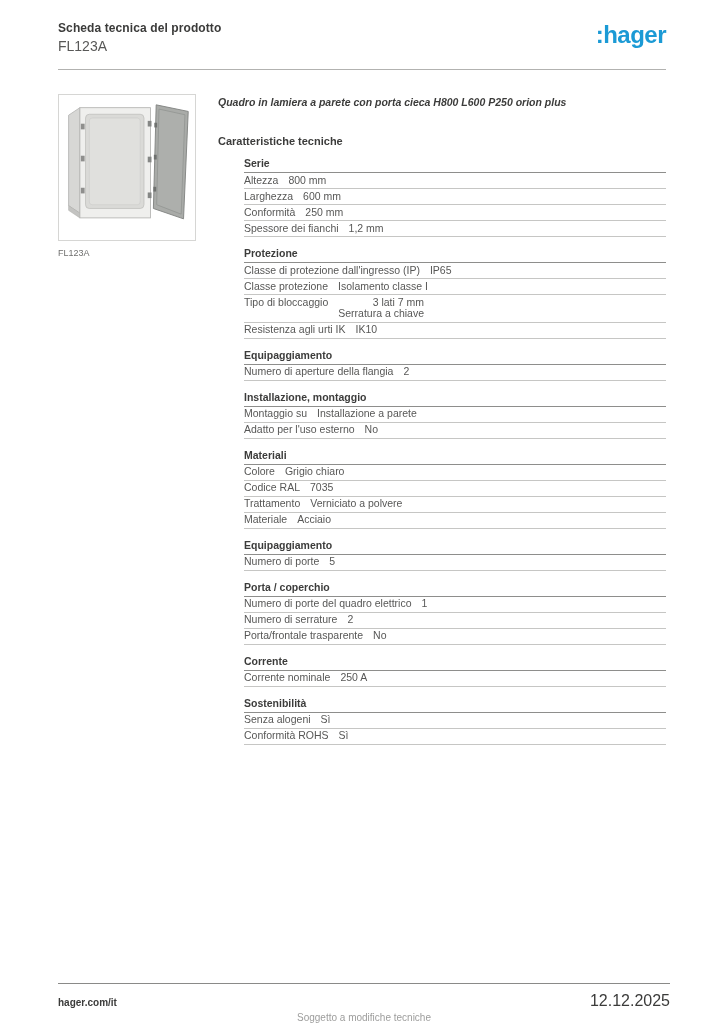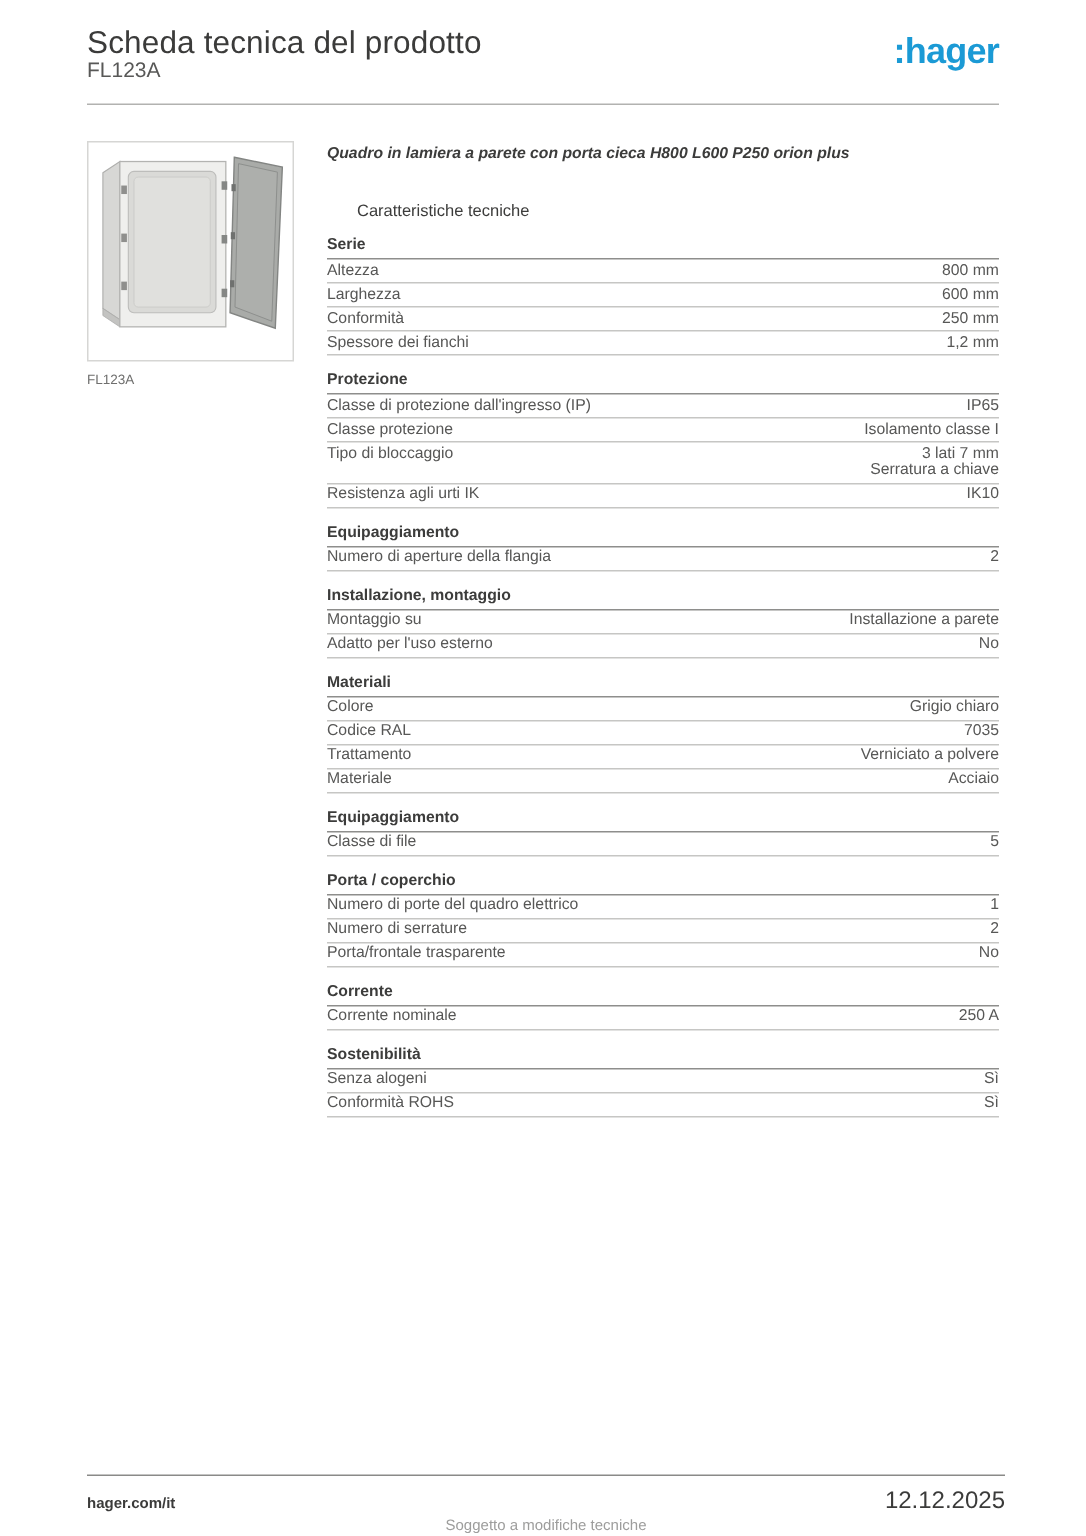--- a/index.html
+++ b/index.html
@@ -7,48 +7,48 @@
   body {
     font-family:"Liberation Sans", sans-serif;
     color:#3c3c3b;
     position:relative;
     overflow:hidden;
   }
   .page { padding:20px 58px 0 58px; }
 
   
   .header { display:flex; justify-content:space-between; align-items:flex-start; }
-  .title  { font-size:21px; font-weight:normal; color:#3b3b3a; line-height:17px; letter-spacing:.1px; }
+  .title  { font-size:12px; font-weight:bold; color:#3b3b3a; line-height:17px; letter-spacing:.1px; }
   .subtitle { font-size:14px; color:#585857; line-height:13px; margin-top:3px; font-weight:normal; }
   .logo { font-size:24px; font-weight:bold; color:#1b9ad5; line-height:26px; letter-spacing:-0.5px; margin-top:2px; }
   .header-rule { border:none; border-top:1.5px solid #b2b2b0; margin-top:16px; }
 
   
   .main { display:flex; gap:22px; margin-top:24px; }
   .col-left { width:138px; flex:0 0 138px; }
   .image-box {
     width:138px; height:147px;
     border:1px solid #d6d6d4;
     background:#ffffff;
     display:flex; align-items:center; justify-content:center;
   }
   .image-caption { margin-top:7px; font-size:9px; color:#6f6f6e; line-height:10px; }
 
   .col-right { flex:1; padding-top:2px; }
   .description { font-size:10.5px; font-weight:bold; color:#3c3c3b; line-height:13px;font-style:italic; }
-  .specs-heading { font-size:11px; font-weight:normal; color:#3c3c3b; margin-top:26px; line-height:12px;margin-left:20px; }
-
-  .spec-section { margin-top:11px; }
+  .specs-heading { font-size:11px; font-weight:bold; color:#3c3c3b; margin-top:26px; line-height:12px; }
+
+  .spec-section { margin-top:11px;margin-left:26px; }
   .spec-title {
     font-size:10.5px; font-weight:bold; color:#3c3c3b;
     line-height:11px; padding-bottom:3px;
     border-bottom:1px solid #8e8e8c;
   }
   .spec-row {
-    display:flex; justify-content:space-between; align-items:flex-start;
+    display:flex; align-items:flex-start;
     font-size:10.5px; color:#575756; line-height:11.5px;
     padding:1.5px 0 2px 0;
     border-bottom:1px solid #c6c6c4;
   }
   .spec-label { text-align:left; padding-right:10px; }
   .spec-value { text-align:right; white-space:pre-line; flex-shrink:0; }
 
   
   .footer {
     position:absolute; left:58px; right:54px; bottom:14px;
@@ -186,21 +186,21 @@
               <span class="spec-value">Verniciato a polvere</span>
             </div>
             <div class="spec-row">
               <span class="spec-label">Materiale</span>
               <span class="spec-value">Acciaio</span>
             </div>
           </section>
           <section class="spec-section">
             <h3 class="spec-title">Equipaggiamento</h3>
             <div class="spec-row">
-              <span class="spec-label">Classe di file</span>
+              <span class="spec-label">Numero di porte</span>
               <span class="spec-value">5</span>
             </div>
           </section>
           <section class="spec-section">
             <h3 class="spec-title">Porta / coperchio</h3>
             <div class="spec-row">
               <span class="spec-label">Numero di porte del quadro elettrico</span>
               <span class="spec-value">1</span>
             </div>
             <div class="spec-row">

